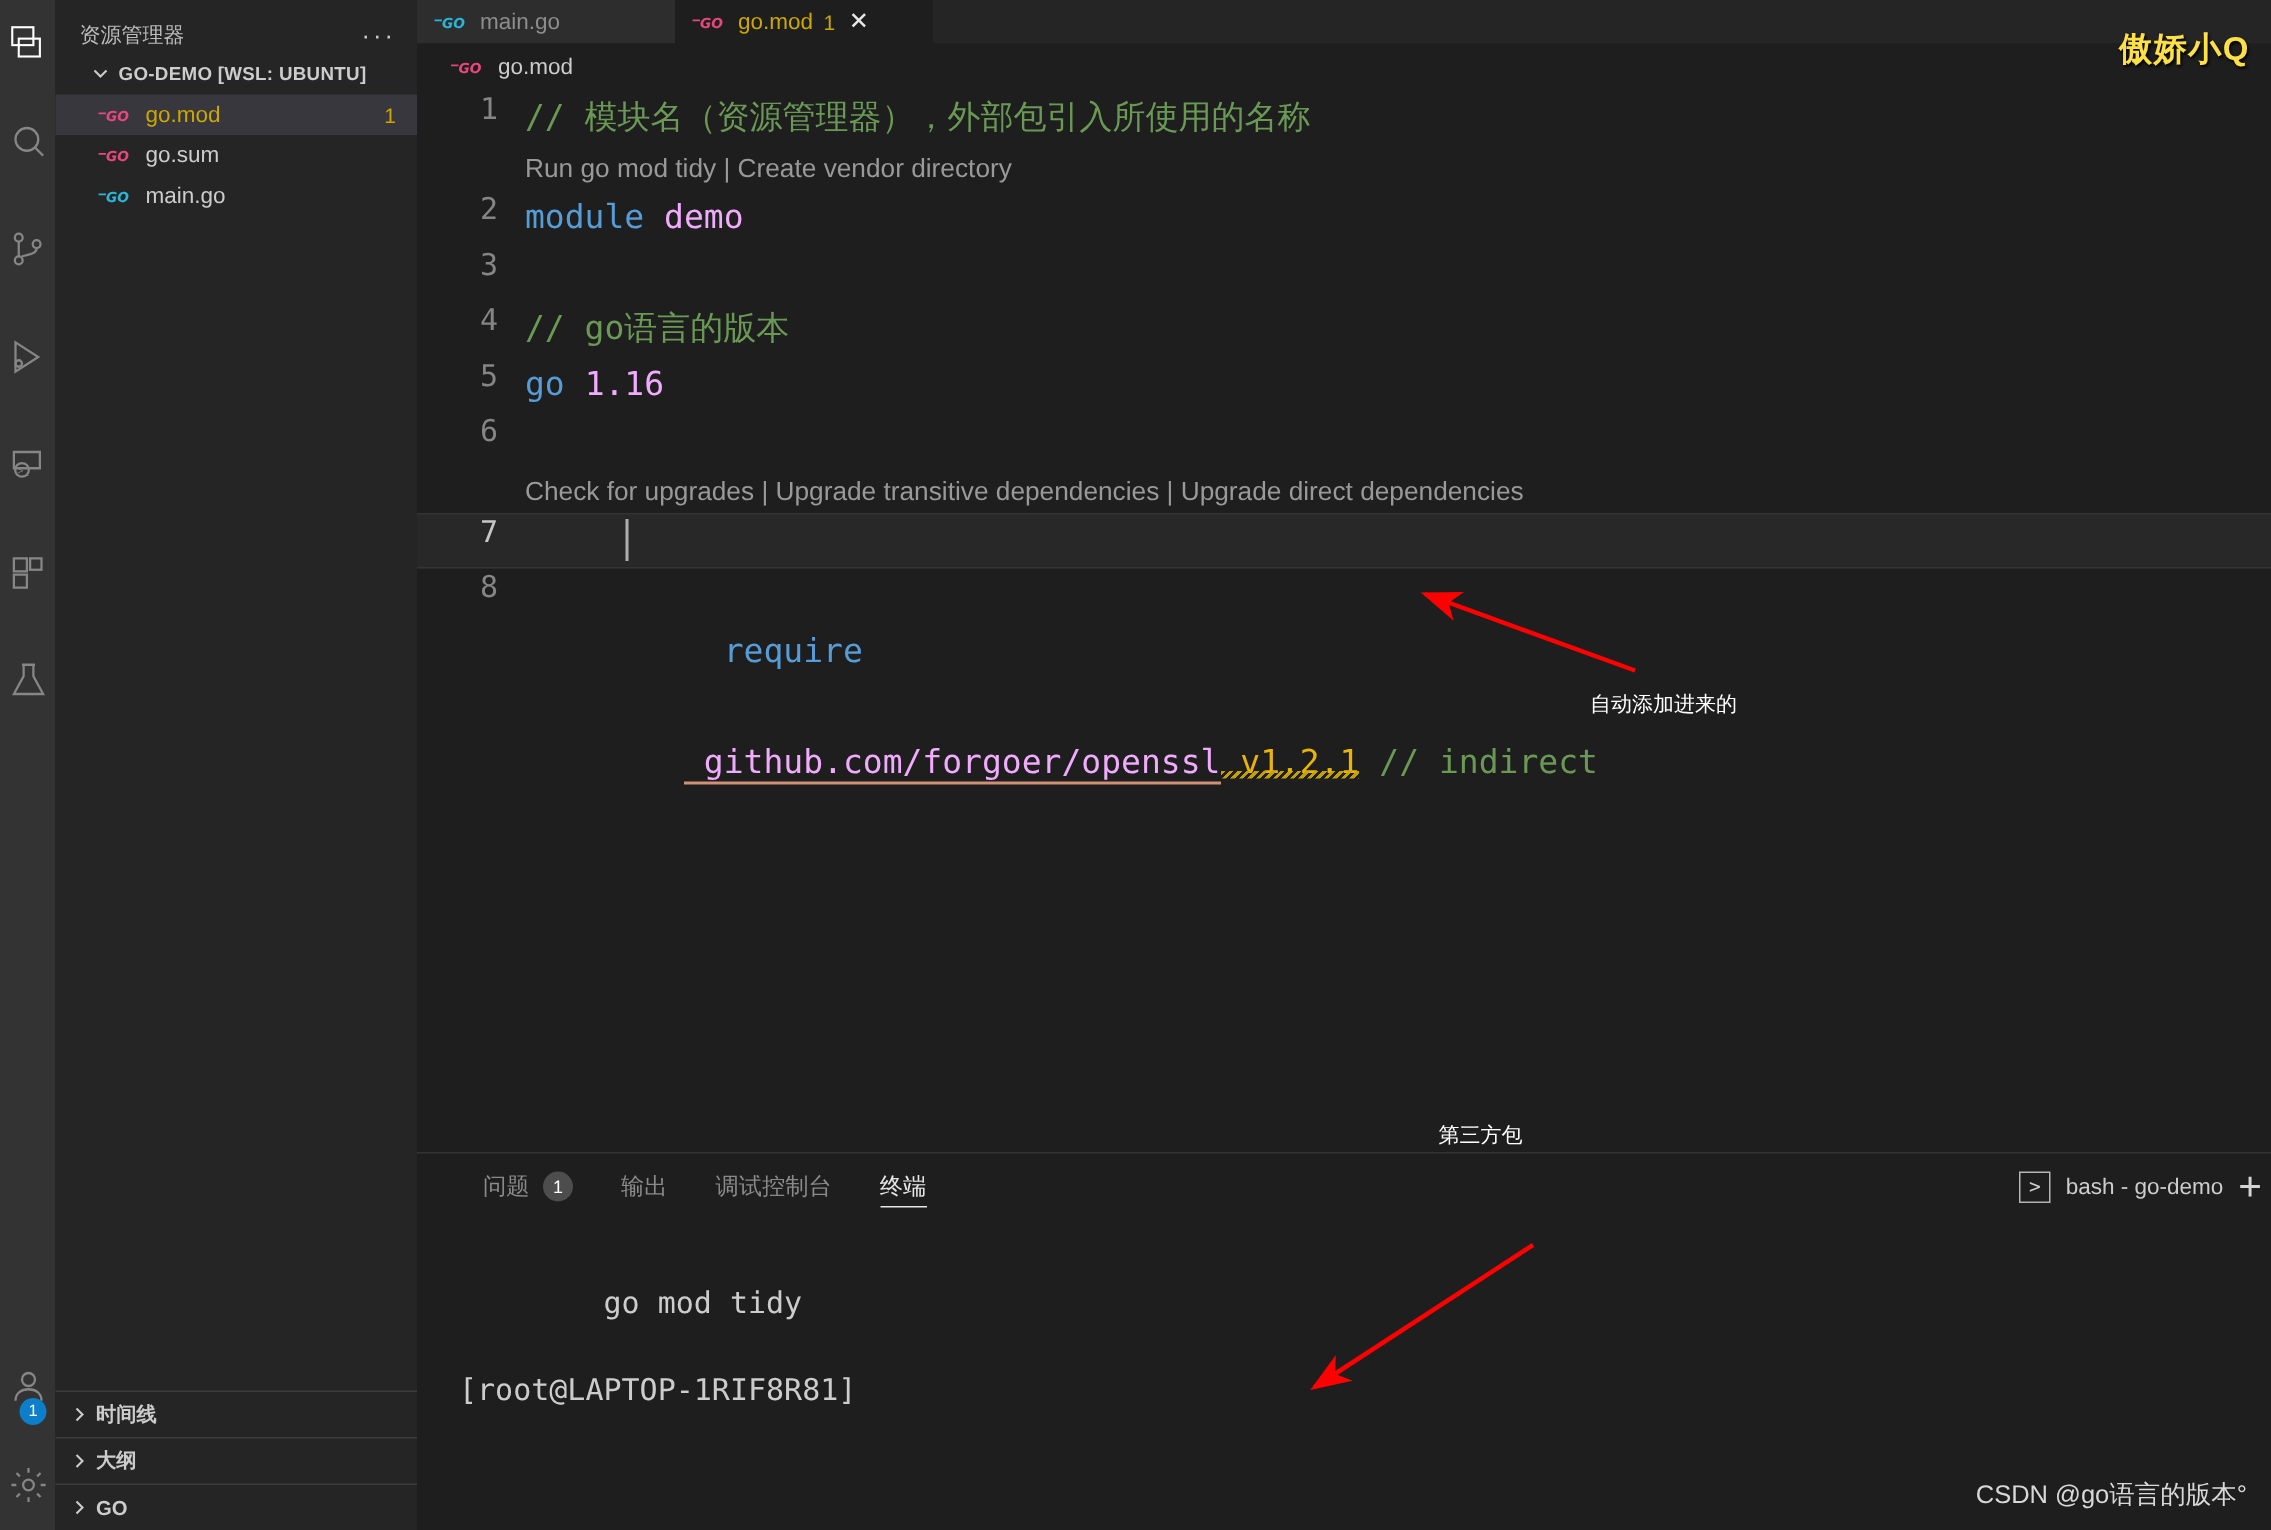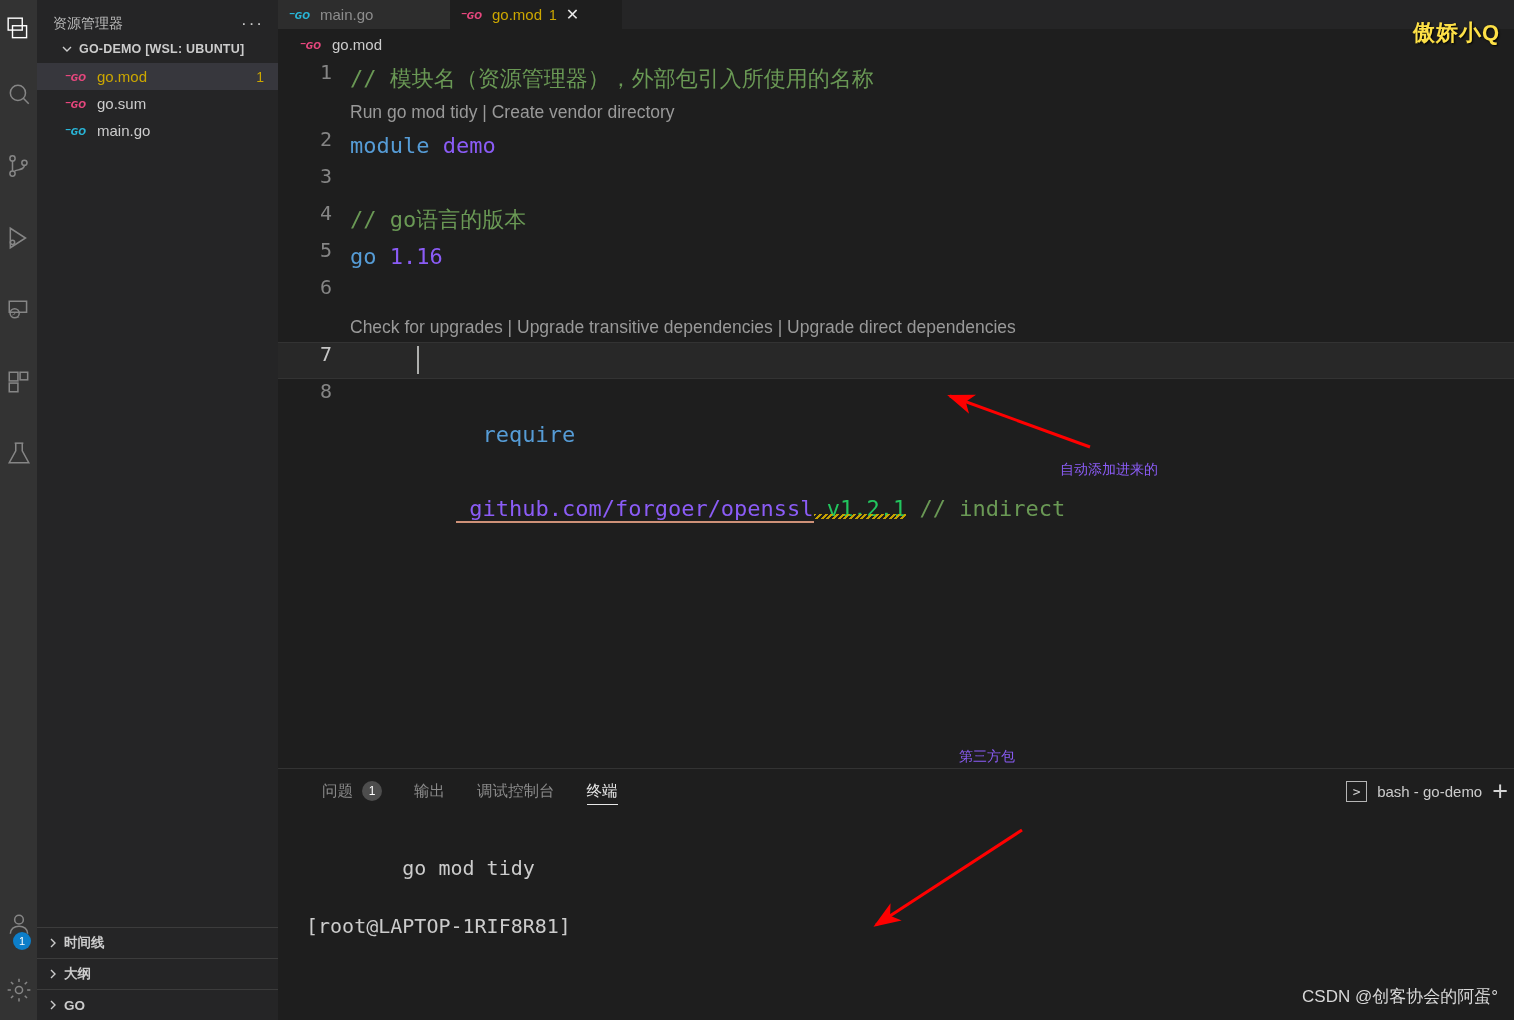--- a/index.html
+++ b/index.html
@@ -113,22 +113,22 @@
     font-size: 17.5px; line-height: 30px;
     color: #999999; padding-left: 72px; height: 30px; white-space: pre;
   }
   .row-highlight {
     position: absolute; left: 0; right: 0; top: 0; height: 37px;
     background: #282828; border-top: 1px solid #333333; border-bottom: 1px solid #333333;
     pointer-events: none;
   }
   .tok-comment { color: #6a9955; }
   .tok-key     { color: #569cd6; }
-  .tok-str     { color: #8b5cf6; }
-  .tok-ver     { color: #22c55e; }
+  .tok-str     { color: #f0abfc; }
+  .tok-ver     { color: #eab308; }
   .squig {
     position: absolute; left: 0; bottom: 2px; height: 5px; width: 100%;
     background-image:
       repeating-linear-gradient(135deg,#cca700 0 2px, transparent 2px 4px);
     opacity: .95;
   }
   .underline-orange {
     border-bottom: 2px solid #ce9178;
   }
   .cursor {
@@ -170,21 +170,21 @@
   }
   .plus-btn { font-size: 27px; color: #d4d4d4; line-height: 22px; font-weight: 300; }
   .terminal {
     padding: 12px 0 0 28px;
     font-family: "DejaVu Sans Mono", monospace;
     font-size: 20px; line-height: 29px; color: #cccccc; white-space: pre;
   }
 
   
   .anno-text {
-    position: absolute; color: #8b5cf6;
+    position: absolute; color: #ffffff;
     font-family: "Liberation Sans", sans-serif; font-size: 14px;
     white-space: nowrap;
   }
   .anno-svg { position: absolute; left: 0; top: 0; pointer-events: none; }
 
   .watermark {
     position: absolute; right: 14px; top: 18px;
     color: #fde047; font-size: 22px; font-weight: bold;
     text-shadow: 1px 1px 2px #000;
     letter-spacing: 1px;
@@ -467,15 +467,15 @@
       </marker>
     </defs>
     <line x1="1090" y1="447" x2="950" y2="396" stroke="#ff0000" stroke-width="3" marker-end="url(#ah)"></line>
     <line x1="1022" y1="830" x2="876" y2="925" stroke="#ff0000" stroke-width="3" marker-end="url(#ah)"></line>
   </svg>
 
   <div class="anno-text" style="left:1060px; top:461px;">自动添加进来的</div>
   <div class="anno-text" style="left:959px; top:748px;">第三方包</div>
 
   <div class="watermark">傲娇小Q</div>
-  <div class="csdn">CSDN @创客协会的阿蛋°</div>
+  <div class="csdn">CSDN @go语言的版本°</div>
 
 </div>
 
 </body></html>

